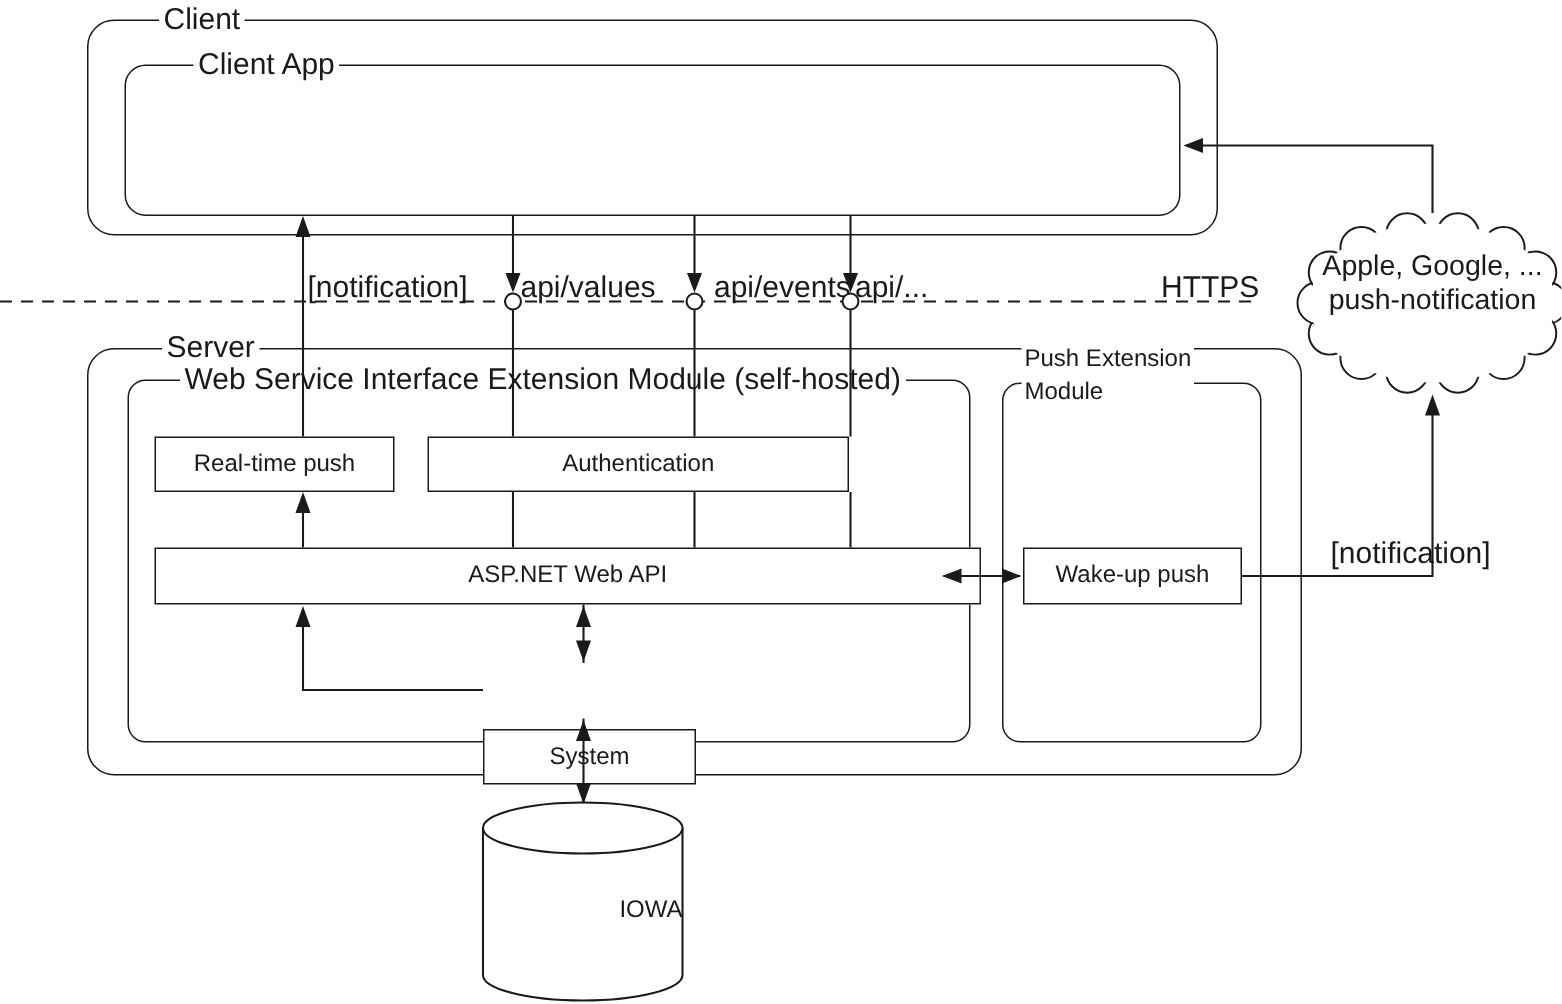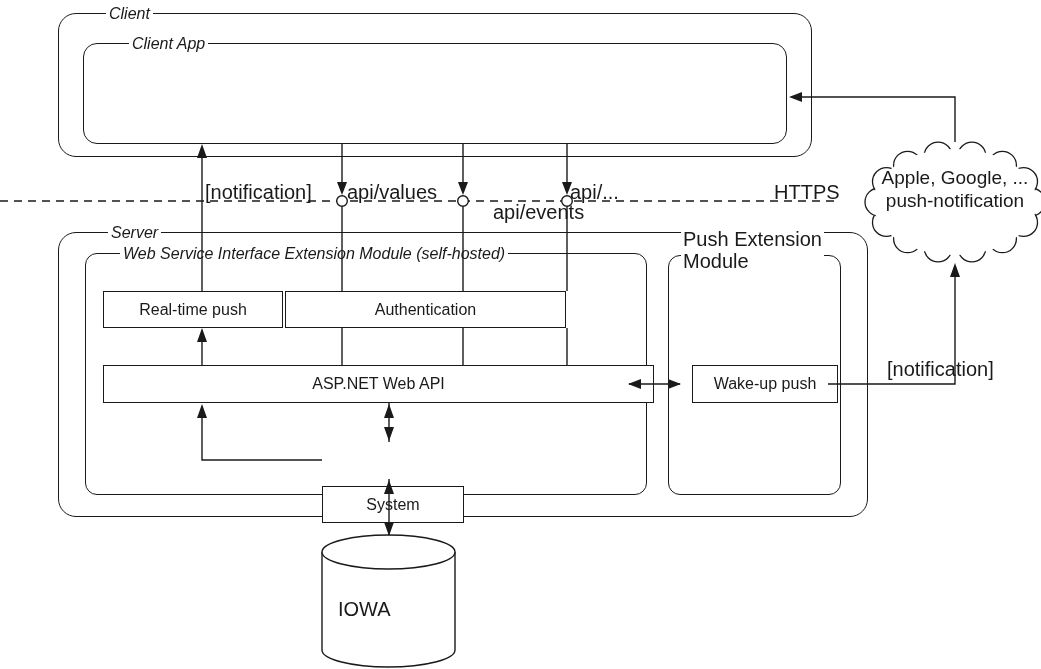--- a/index.html
+++ b/index.html
@@ -12,36 +12,36 @@
   .boxlayer{z-index:1;}
   #svg-top{z-index:2;pointer-events:none;}
 
   .rbox{position:absolute;border:1.6px solid #1a1a1a;background:transparent;box-sizing:border-box;}
   .node{
     position:absolute;border:1.6px solid #1a1a1a;background:#ffffff;box-sizing:border-box;
     display:flex;align-items:center;justify-content:center;
     font-size:16px;white-space:nowrap;
   }
   .edge-label{
-    position:absolute;background:#ffffff;padding:0 3px;font-size:16px;
-    white-space:nowrap;line-height:17px;font-style:italic;
+    position:absolute;background:#ffffff;padding:0 3px;font-size:20px;
+    white-space:nowrap;line-height:17px;
   }
   .free-label{
     position:absolute;background:transparent;font-size:20px;white-space:nowrap;line-height:17px;
   }
   .pem-label{
-    position:absolute;background:#ffffff;padding:0 2px;font-size:20px;
+    position:absolute;background:#ffffff;padding:0 2px;font-size:16px;
     white-space:nowrap;line-height:21.5px;
   }
   .cloud-text{
     position:absolute;left:868px;top:166px;width:174px;text-align:center;
     font-size:19px;line-height:23px;
   }
   .db-label{
-    position:absolute;left:322px;top:598px;width:133px;text-align:left;font-size:20px;margin-left:16px;
+    position:absolute;left:322px;top:598px;width:133px;text-align:right;font-size:16px;
   }
 </style>
 </head>
 <body>
 
 <div id="stage">
 
   <svg id="svg-bottom" class="layer" width="1041" height="669" viewBox="0 0 1041 669">
     <g id="cloud-shape">
         <circle cx="1031.0" cy="202.0" r="14" fill="#ffffff" stroke="#1a1a1a" stroke-width="1.3"></circle>
@@ -69,41 +69,41 @@
   <div class="layer boxlayer">
 
     <div class="rbox" style="left:58px;top:13px;width:754px;height:144px;border-radius:18px;"></div>
     <div class="edge-label" style="left:106px;top:5px;">Client</div>
 
     <div class="rbox" style="left:83px;top:43px;width:704px;height:101px;border-radius:14px;"></div>
     <div class="edge-label" style="left:129px;top:35px;text-align:center;">Client App</div>
 
     <div class="free-label" style="left:205px;top:184px;">[notification]</div>
     <div class="free-label" style="left:347px;top:184px;">api/values</div>
-    <div class="free-label" style="left:493px;top:184px;margin-top:20px;">api/events</div>
+    <div class="free-label" style="left:476px;top:184px;">api/events</div>
     <div class="free-label" style="left:570px;top:184px;">api/...</div>
     <div class="free-label" style="left:774px;top:184px;">HTTPS</div>
 
     <div class="rbox" style="left:58px;top:232px;width:810px;height:285px;border-radius:18px;"></div>
     <div class="edge-label" style="left:108px;top:224px;">Server</div>
 
     <div class="rbox" style="left:85px;top:253px;width:562px;height:242px;border-radius:12px;"></div>
     <div class="edge-label" style="left:120px;top:245px;">Web Service Interface Extension Module (self-hosted)</div>
 
     <div class="rbox" style="left:668px;top:255px;width:173px;height:240px;border-radius:12px;"></div>
     <div class="pem-label" style="left:681px;top:229px;">
       <div>Push Extension</div>
       <div>Module</div>
     </div>
 
-    <div class="node" style="left:103px;top:291px;width:180px;height:37px;">Real-time push</div>
+    <div class="node" style="left:103px;top:291px;width:160px;height:37px;">Real-time push</div>
     <div class="node" style="left:285px;top:291px;width:281px;height:37px;">Authentication</div>
     <div class="node" style="left:103px;top:365px;width:551px;height:38px;">ASP.NET Web API</div>
     <div class="node" style="left:322px;top:442px;width:142px;height:37px;margin-top:44px;">System</div>
-    <div class="node" style="left:682px;top:365px;width:146px;height:38px;margin-left:10px;">Wake-up push</div>
+    <div class="node" style="left:682px;top:365px;width:146px;height:38px;">Wake-up push</div>
 
     <div class="free-label" style="left:887px;top:361px;">[notification]</div>
 
     <div class="cloud-text">
       <div>Apple, Google, ...</div>
       <div>push-notification</div>
     </div>
 
     <div class="db-label">IOWA</div>
   </div>

